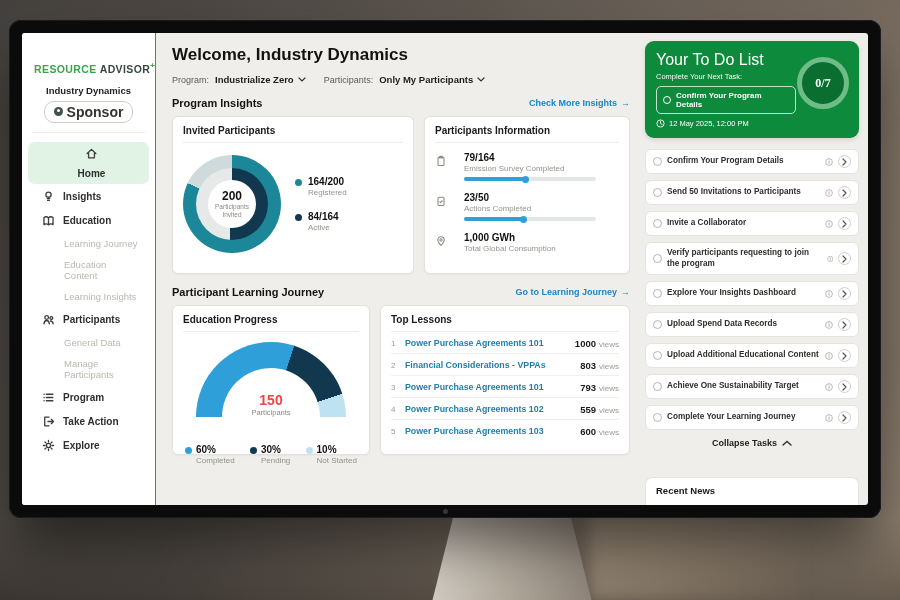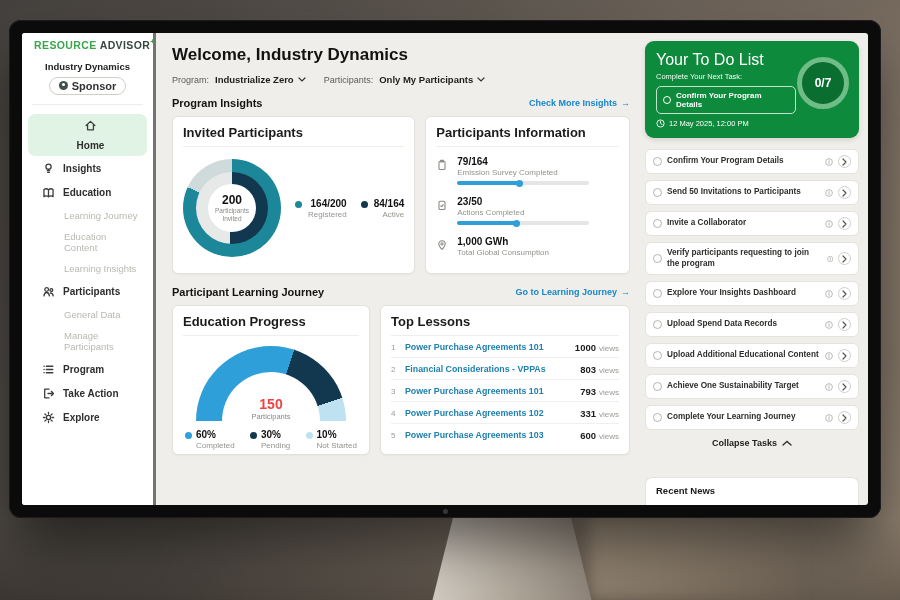--- a/index.html
+++ b/index.html
@@ -24,29 +24,29 @@
 
   .monitor{ position:absolute; left:9px; top:20px; width:872px; height:498px;
     background:#0b0b0c; border-radius:12px; padding:13px;
     box-shadow:0 32px 55px -8px rgba(0,0,0,.55), inset 0 0 0 1px #1c1c1e; z-index:2; }
   .monitor::after{ content:""; position:absolute; left:50%; bottom:4px; width:5px; height:5px;
     margin-left:-2px; border-radius:50%; background:#34343a; }
   .screen{ width:846px; height:472px; background:#efeeea; border-radius:3px;
     overflow:hidden; display:flex; }
 
   
-  .sidebar{ width:134px; flex:0 0 134px; background:#ffffff; border-right:3px solid #737373;
-    padding-top:2px; }
+  .sidebar{ width:134px; flex:0 0 134px; background:#ffffff; border-right:1px solid #737373;
+    padding-top:26px; }
   .logo{ padding:2px 12px 8px; font-size:10.5px; font-weight:700; letter-spacing:.4px; white-space:nowrap; }
   .logo .lg-green{ color:#3aa54b; }
   .logo .lg-dark{ color:#37473f; }
   .logo sup{ color:#3aa54b; font-size:8px; }
   .org{ text-align:center; font-size:9.5px; font-weight:700; color:#222; margin-top:2px; }
   .badge{ width:fit-content; margin:5px auto 0; display:flex; align-items:center; gap:4px;
-    border:1px solid #cfcfc8; border-radius:10px; padding:2px 9px; font-size:11px;
+    border:1px solid #cfcfc8; border-radius:10px; padding:2px 9px; font-size:14px;
     font-weight:700; color:#333; background:#fff; }
   .badge-dot{ width:9px; height:9px; border-radius:50%; background:#41514a; position:relative; }
   .badge-dot::after{ content:""; position:absolute; left:3px; top:2px; width:3px; height:3px;
     border-radius:50%; background:#fff; }
   .sdivider{ border-top:1px solid #ececea; margin:9px 10px; }
   .nav-item{ display:flex; align-items:center; gap:8px; padding:5px 8px 5px 14px;
     margin:1px 6px; font-size:10px; font-weight:700; color:#2e2e2e; border-radius:7px;
     cursor:pointer; }
   .nav-item.active{ background:#e1f3e5;flex-direction:column; }
   .nav-item .nico{ width:13px; height:13px; display:flex; align-items:center; flex:0 0 13px; }
@@ -58,51 +58,51 @@
   .filters{ display:flex; align-items:center; gap:6px; margin-top:9px; font-size:9px; color:#5c5c57; }
   .fvalue{ display:flex; align-items:center; gap:4px; font-size:9.5px; font-weight:700;
     color:#1d1d1d; cursor:pointer; margin-right:12px; }
   .secthead{ display:flex; align-items:center; justify-content:space-between; margin-top:12px; }
   .sectitle{ font-size:11px; font-weight:700; color:#141414; }
   .seclink{ font-size:9px; font-weight:700; color:#1787c9; cursor:pointer; display:flex;
     align-items:center; gap:4px; text-decoration:none; }
   .cards-row{ display:flex; gap:10px; margin-top:7px; }
   .card{ background:#fff; border:1px solid #e2e1db; border-radius:6px; padding:8px 10px;
     box-shadow:0 1px 2px rgba(0,0,0,.04); }
-  .card-title{ font-size:13px; font-weight:700; color:#1b1b1b; padding-bottom:6px;
+  .card-title{ font-size:10px; font-weight:700; color:#1b1b1b; padding-bottom:6px;
     border-bottom:1px solid #eeeeea; }
   .row1 .card{ height:158px; }
   .row2 .card{ height:150px; }
   .card-invited{ flex:1 1 240px; }
   .card-info{ flex:1 1 204px; }
   .card-edu{ flex:0 0 198px; }
   .card-lessons{ flex:1 1 auto; min-width:0; }
 
   
   .donut-row{ display:flex; align-items:center; gap:14px; margin-top:12px; }
   .donut{ width:98px; height:98px; border-radius:50%; position:relative; flex:0 0 98px;
     background:conic-gradient(from 0deg, #1b8799 0 calc(var(--outer)*3.6deg), #cfdadb 0); }
   .donut::before{ content:""; position:absolute; inset:13px; border-radius:50%;
     background:conic-gradient(from 0deg, #11384f 0 calc(var(--inner)*3.6deg), #e7e9e9 0); }
   .donut::after{ content:""; position:absolute; inset:25px; border-radius:50%; background:#fff; }
   .donut-center{ position:absolute; inset:0; z-index:2; display:flex; flex-direction:column;
     align-items:center; justify-content:center; text-align:center; }
   .dc-val{ font-size:12px; font-weight:700; color:#111; }
   .dc-lab{ font-size:6.5px; color:#8a8a85; width:44px; line-height:1.2; }
-  .legend-col{ display:flex; flex-direction:row; gap:14px;text-align:right; }
+  .legend-col{ display:flex; flex-direction:column; gap:14px; }
   .lg-item{ display:flex; gap:6px; }
   .dot{ width:7px; height:7px; border-radius:50%; margin-top:3px; flex:0 0 7px; }
   .dot-teal{ background:#1b8799; } .dot-navy{ background:#11384f; }
   .dot-blue{ background:#2e9fd9; } .dot-light{ background:#bfe2f2; }
   .lg-val{ font-size:10px; font-weight:700; color:#111; }
   .lg-lab{ font-size:8px; color:#93938e; margin-top:1px; }
 
   
   .info-rows{ margin-top:9px; display:flex; flex-direction:column; gap:11px; }
-  .info-row{ display:flex; gap:8px; }
+  .info-row{ display:flex; gap:16px; }
   .info-ico{ width:13px; flex:0 0 13px; padding-top:1px; }
   .iv{ font-size:10px; font-weight:700; color:#111; }
   .il{ font-size:8px; color:#93938e; margin-top:1px; }
   .bar{ width:132px; height:4px; border-radius:3px; background:#e4e6e6; margin-top:4px;
     position:relative; }
   .bar-fill{ position:absolute; left:0; top:0; bottom:0; width:calc(var(--w)*1%);
     background:#2e9fd9; border-radius:3px; }
   .bar-fill::after{ content:""; position:absolute; right:-2px; top:-1.5px; width:7px; height:7px;
     border-radius:50%; background:#2e9fd9; }
 
@@ -114,21 +114,21 @@
     background:conic-gradient(from 270deg,
       #2e9fd9 0deg calc(var(--g1)*1.8deg),
       #11384f calc(var(--g1)*1.8deg) calc((var(--g1) + var(--g2))*1.8deg),
       #bfe2f2 calc((var(--g1) + var(--g2))*1.8deg) 180deg,
       transparent 180deg 360deg); }
   .gauge::after{ content:""; position:absolute; left:26px; top:26px; width:98px; height:98px;
     border-radius:50%; background:#fff; }
   .gauge-center{ position:absolute; left:0; right:0; bottom:0; text-align:center; z-index:2; }
   .gc-val{ font-size:14px; font-weight:700; color:#ef4444; }
   .gc-lab{ font-size:7.5px; color:#8a8a85; }
-  .gauge-legend{ display:flex; justify-content:space-between; margin-top:8px; padding:0 2px; }
+  .gauge-legend{ display:flex; justify-content:space-between; margin-top:27px; padding:0 2px; }
   .gl-item{ display:flex; gap:4px; }
 
   
   .lesson-rows{ display:flex; flex-direction:column; }
   .lesson-row{ display:grid; grid-template-columns:14px 1fr auto; align-items:center;
     padding:5.5px 0 4.5px; border-bottom:1px solid #f0efec; }
   .lesson-row:last-child{ border-bottom:none; }
   .lr-rank{ font-size:8px; color:#9a9a94; }
   .lr-title{ font-size:8.8px; font-weight:700; color:#1f7fae; cursor:pointer;
     white-space:nowrap; overflow:hidden; text-overflow:ellipsis; }
@@ -142,21 +142,21 @@
     color:#fff; flex:0 0 auto; box-shadow:0 2px 5px rgba(0,0,0,.12); }
   .todo-title{ font-size:16px; font-weight:400; }
   .todo-sub{ font-size:7.5px; margin-top:3px; opacity:.95; }
   .todo-next{ display:flex; align-items:center; gap:5px; border:1px solid rgba(255,255,255,.75);
     border-radius:5px; padding:4px 6px; margin-top:5px; font-size:8px; font-weight:700;
     width:140px; cursor:pointer; }
   .cbw{ width:8px; height:8px; border:1.2px solid #fff; border-radius:50%; flex:0 0 8px; }
   .todo-due{ display:flex; align-items:center; gap:4px; font-size:7.5px; margin-top:5px; }
   .todo-ring{ position:absolute; right:10px; top:16px; width:52px; height:52px;
     border-radius:50%; background:#0a6e31; border:5px solid #6fbc86; display:flex;
-    align-items:center; justify-content:center; font-size:12px; font-weight:700; }
+    align-items:center; justify-content:center; font-size:12px; font-weight:700;font-family:Liberation Serif, serif; }
 
   .tasks{ margin-top:11px; display:flex; flex-direction:column; gap:6px; }
   .task{ background:#fff; border:1px solid #e4e3dd; border-radius:6px; padding:5px 7px;
     display:flex; align-items:center; gap:5px; cursor:pointer; min-height:22px; }
   .cb{ width:9px; height:9px; border:1.2px solid #b3b3ad; border-radius:50%; flex:0 0 9px; }
   .task-label{ flex:1 1 auto; font-size:8.2px; font-weight:700; color:#2d2d2b; line-height:1.3; }
   .chev{ width:13px; height:13px; border:1px solid #cfcfc8; border-radius:50%; flex:0 0 13px;
     display:flex; align-items:center; justify-content:center; }
   .collapse{ display:flex; align-items:center; justify-content:center; gap:5px; margin-top:8px;
     font-size:9px; font-weight:700; color:#222; cursor:pointer; }
@@ -428,21 +428,21 @@
               <span class="lr-views"><b>803</b><span>views</span></span>
             </div>
             <div class="lesson-row">
               <span class="lr-rank">3</span>
               <span class="lr-title">Power Purchase Agreements 101</span>
               <span class="lr-views"><b>793</b><span>views</span></span>
             </div>
             <div class="lesson-row">
               <span class="lr-rank">4</span>
               <span class="lr-title">Power Purchase Agreements 102</span>
-              <span class="lr-views"><b>331</b><span>views</span></span>
+              <span class="lr-views"><b>559</b><span>views</span></span>
             </div>
             <div class="lesson-row">
               <span class="lr-rank">5</span>
               <span class="lr-title">Power Purchase Agreements 103</span>
               <span class="lr-views"><b>600</b><span>views</span></span>
             </div>
           </div>
         </div>
       </div>
     </main>

